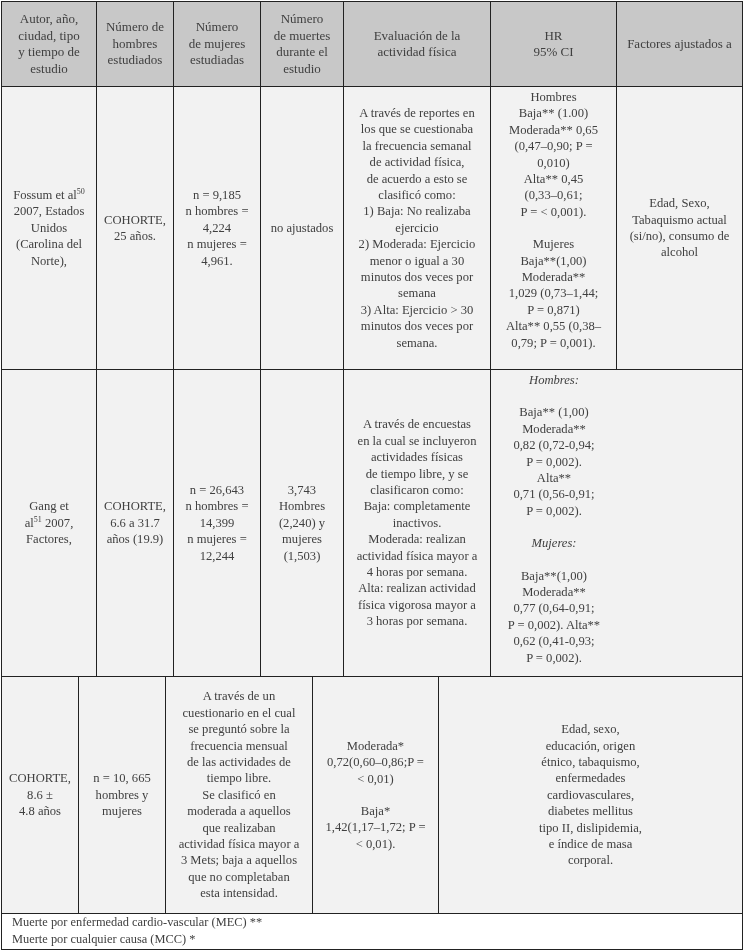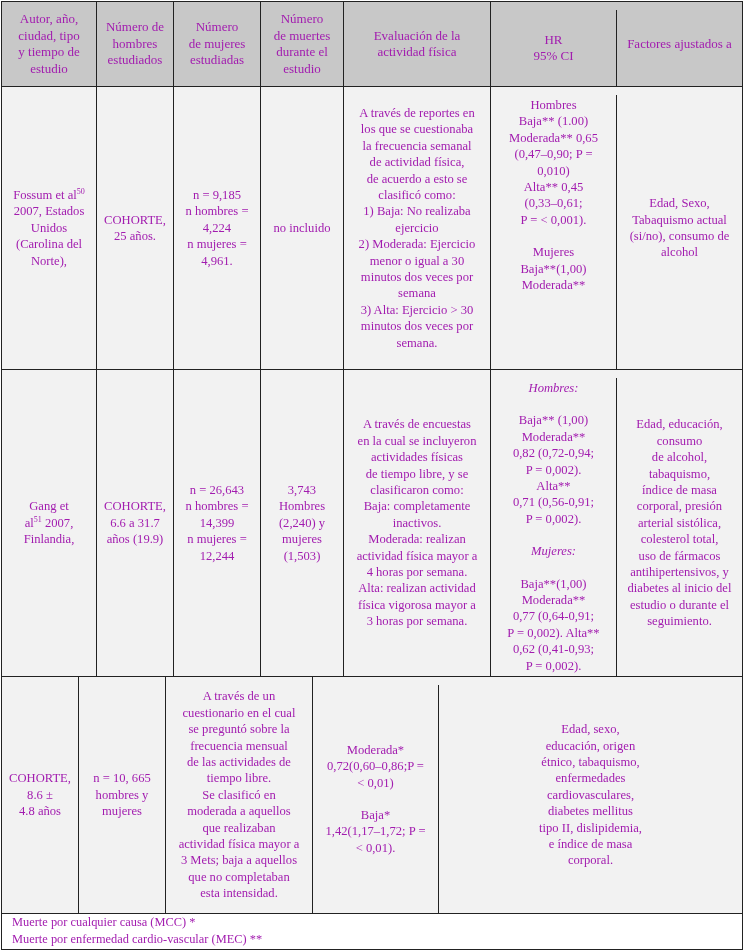--- a/index.html
+++ b/index.html
@@ -1,39 +1,39 @@
 <!DOCTYPE html>
 <html><head>
 <meta charset="utf-8">
 <style>
   html, body { margin: 0; padding: 0; background: #ffffff; }
   body { width: 745px; height: 951px; overflow: hidden; position: relative; }
   .table {
     position: absolute; left: 1px; top: 1px; width: 742px; height: 949px;
     border: 1.5px solid #222; box-sizing: border-box;
     font-family: "Liberation Serif", "DejaVu Serif", serif;
-    font-size: 12.6px; line-height: 16.4px; color: #a21caf;
+    font-size: 12.6px; line-height: 16.4px; color: #404040;
   }
   .row { display: flex; position: absolute; left: 0; right: 0; box-sizing: border-box; }
   .row.header { top: 0; height: 85px; background: #c8c8c8; border-bottom: 1.5px solid #222; }
   .row.r1 { top: 85px; height: 283px; background: #f2f2f2; border-bottom: 1.5px solid #222; }
   .row.r2 { top: 368px; height: 307px; background: #f2f2f2; border-bottom: 1.5px solid #222; }
   .row.r3 { top: 675px; height: 237px; background: #f2f2f2; border-bottom: 1.5px solid #222; }
   .cell {
     box-sizing: border-box; border-right: 1.2px solid #222;
     display: flex; align-items: center; justify-content: center;
     text-align: center; padding: 0 3px; white-space: pre-line;
   }
   .cell:last-child { border-right: none; }
   .c1 { width: 95px; }
   .c2 { width: 77px; }
   .c3 { width: 87px; }
   .c4 { width: 83px; }
   .c5 { width: 147px; text-align: center; }
-  .c6 { width: 126px; margin-top: 8px; }
+  .c6 { width: 126px; }
   .c7 { flex: 1; }
   .header .cell { font-size: 13px; line-height: 16.5px; }
   .hr-cell { flex-direction: column; justify-content: flex-start; padding-top: 2px; }
   .hr-cell.center { justify-content: center; padding-top: 0; }
   b { font-weight: normal; }
   i { }
   .gap { height: 16px; }
   sup { font-size: 8px; vertical-align: 5px; line-height: 0; }
   .footer {
     position: absolute; top: 912px; left: 0; right: 0; bottom: 0;
@@ -77,21 +77,21 @@
 (Carolina del
 Norte),</span></span>
     </div>
     <div class="cell c2">COHORTE,
 25 años.</div>
     <div class="cell c3">n = 9,185
 n hombres =
 4,224
 n mujeres =
 4,961.</div>
-    <div class="cell c4">no incluido</div>
+    <div class="cell c4">no ajustados</div>
     <div class="cell c5">A través de reportes en
 los que se cuestionaba
 la frecuencia semanal
 de actividad física,
 de acuerdo a esto se
 clasificó como:
 1) Baja: No realizaba
 ejercicio
 2) Moderada: Ejercicio
 menor o igual a 30
@@ -106,32 +106,36 @@
       <span><b>Moderada**</b><span> 0,65
 (0,47–0,90; P =
 0,010)</span></span>
       <span><b>Alta**</b><span> 0,45
 (0,33–0,61;
 P =  &lt; 0,001).</span></span>
       <div class="gap"></div>
       <span>Mujeres</span>
       <span><b>Baja**</b><span>(1,00)</span></span>
       <span><b>Moderada**</b></span>
+      <span>1,029 (0,73–1,44;
+P = 0,871)</span>
+      <span><b>Alta**</b><span> 0,55 (0,38–
+0,79; P = 0,001).</span></span>
     </div>
     <div class="cell c7">Edad, Sexo,
 Tabaquismo actual
 (si/no), consumo de
 alcohol</div>
   </div>
 
   <div class="row r2">
     <div class="cell c1">
       <span><span>Gang et
 al</span><sup>51</sup><span> 2007,
-Finlandia,</span></span>
+Factores,</span></span>
     </div>
     <div class="cell c2">COHORTE,
 6.6 a 31.7
 años (19.9)</div>
     <div class="cell c3">n = 26,643
 n hombres =
 14,399
 n mujeres =
 12,244</div>
     <div class="cell c4">3,743
@@ -165,33 +169,20 @@
       <div class="gap"></div>
       <i>Mujeres:</i>
       <div class="gap"></div>
       <span><b>Baja**</b><span>(1,00)</span></span>
       <b>Moderada**</b>
       <span><span>0,77 (0,64-0,91;
 P = 0,002). </span><b>Alta**</b></span>
       <span>0,62 (0,41-0,93;
 P = 0,002).</span>
     </div>
-    <div class="cell c7">Edad, educación,
-consumo
-de alcohol,
-tabaquismo,
-índice de masa
-corporal, presión
-arterial sistólica,
-colesterol total,
-uso de fármacos
-antihipertensivos, y
-diabetes al inicio del
-estudio o durante el
-seguimiento.</div>
   </div>
 
   <div class="row r3">
     <div class="cell c2">COHORTE,
 8.6 ±
 4.8 años</div>
     <div class="cell c3">n = 10, 665
 hombres y
 mujeres</div>
     <div class="cell c5">A través de un
@@ -221,16 +212,16 @@
 étnico, tabaquismo,
 enfermedades
 cardiovasculares,
 diabetes mellitus
 tipo II, dislipidemia,
 e índice de masa
 corporal.</div>
   </div>
 
   <div class="footer">
+    <div>Muerte por enfermedad cardio-vascular (MEC) **</div>
     <div>Muerte por cualquier causa (MCC) *</div>
-    <div>Muerte por enfermedad cardio-vascular (MEC) **</div>
   </div>
 </div>
 
 </body></html>

